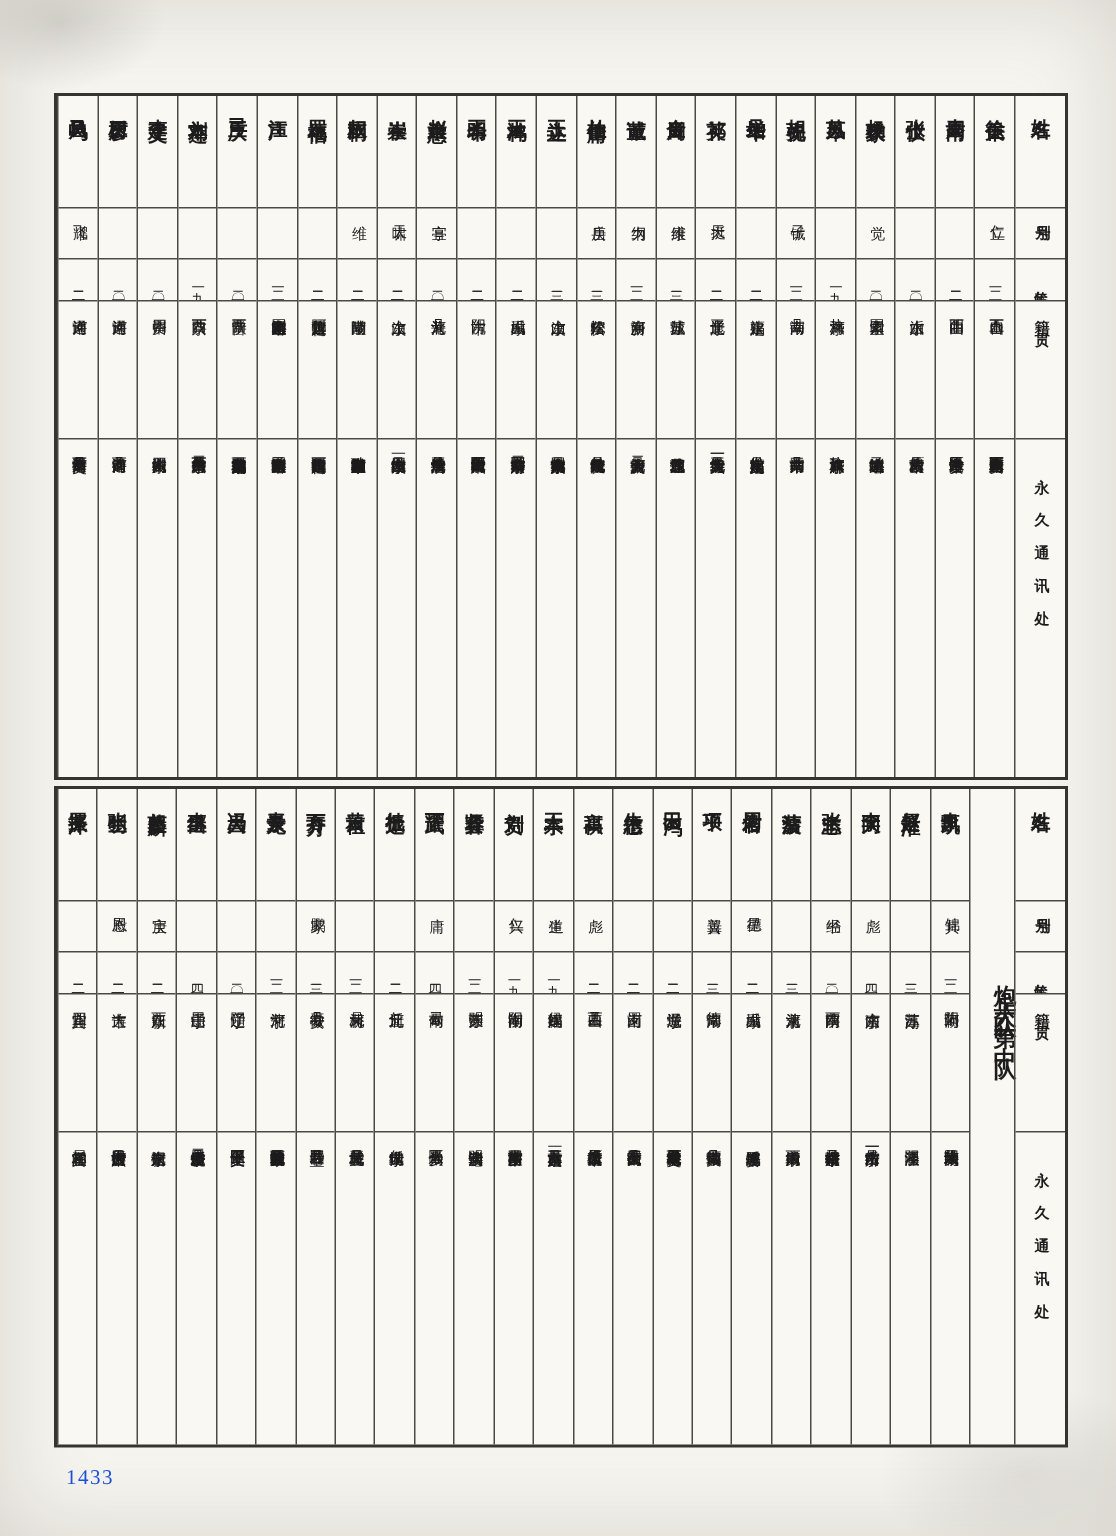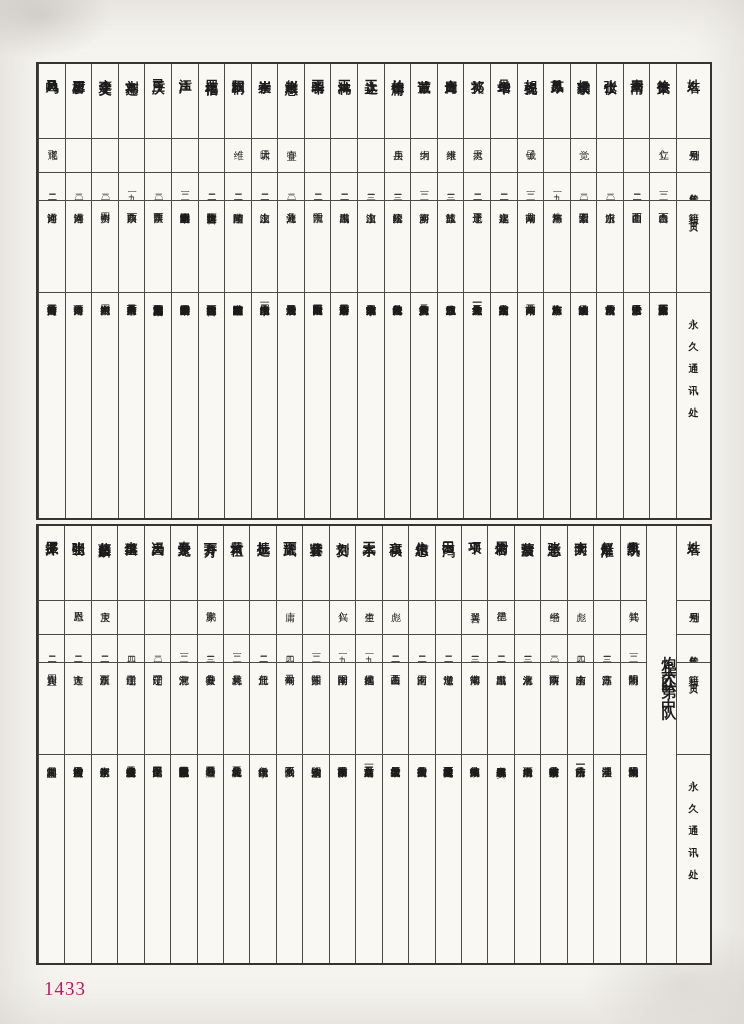--- a/index.html
+++ b/index.html
@@ -59,21 +59,21 @@
   .hdr-alias{font-size:10.5px;font-weight:700;}
   .hdr-age{font-size:9px;font-weight:700;line-height:1;}
   .hdr-native{font-size:12px;font-weight:700;letter-spacing:8px;}
   .hdr-addr{font-size:13px;font-weight:700;letter-spacing:22px;padding-top:14px;}
   .unit-col .vtext{
     font-size:15px;font-weight:700;letter-spacing:7px;
     padding-top:118px;
   }
   .page-number{
     position:absolute;left:44px;top:978px;
-    font-size:19px;letter-spacing:1px;color:#be185d;
+    font-size:14px;letter-spacing:1px;color:#1d4ed8;
   }
   
   .smudge{position:absolute;border-radius:50%;pointer-events:none;}
   .smudge.a{left:-30px;top:-30px;width:140px;height:90px;
     background:radial-gradient(closest-side,rgba(90,85,78,.18),rgba(90,85,78,0));}
   .smudge.b{right:-40px;bottom:-20px;width:200px;height:120px;
     background:radial-gradient(closest-side,rgba(90,85,78,.14),rgba(90,85,78,0));}
 </style>
 </head>
 <body>

